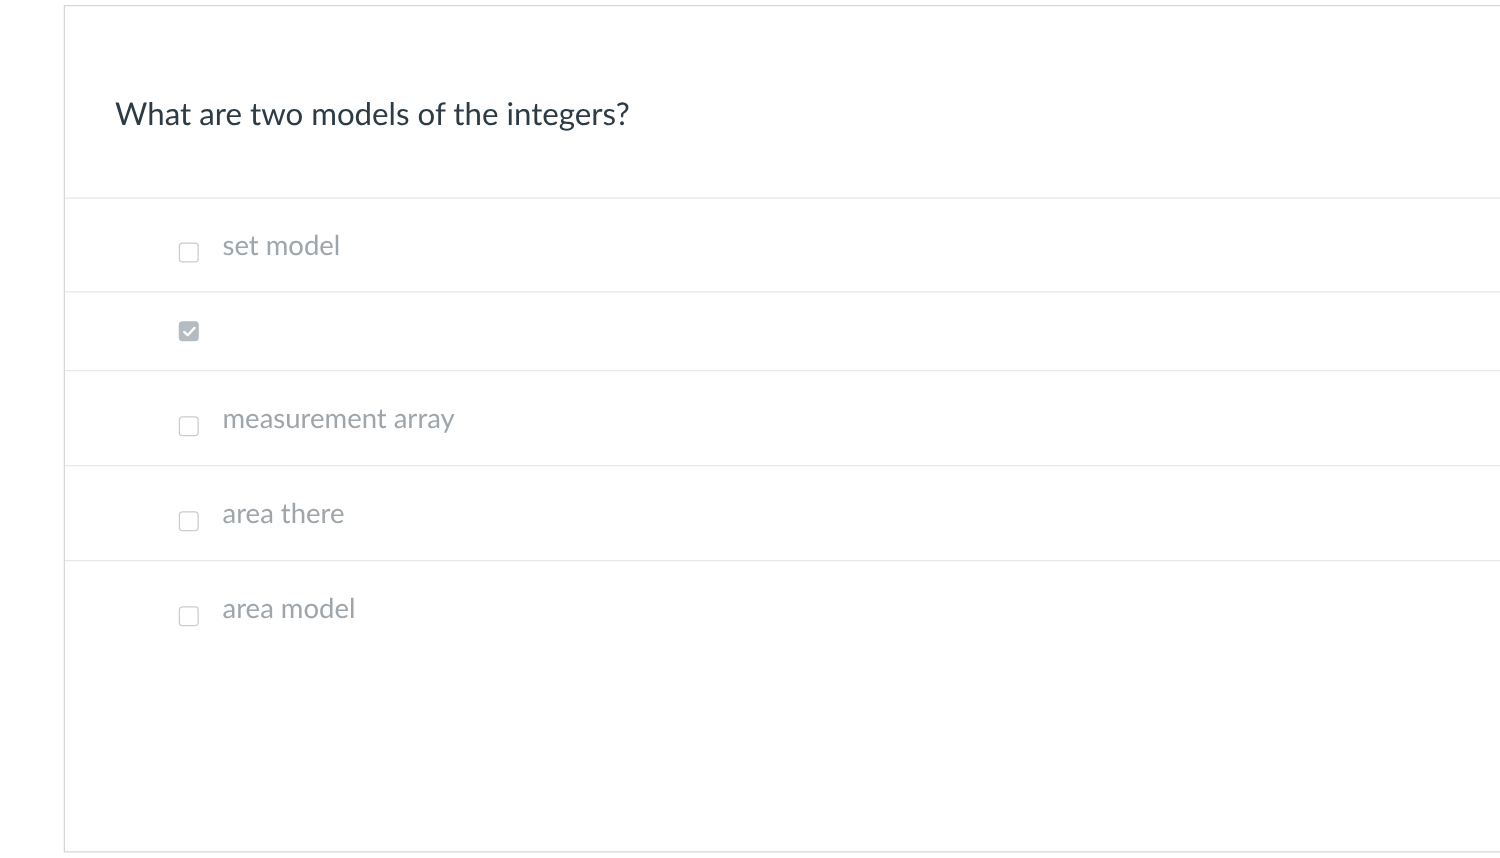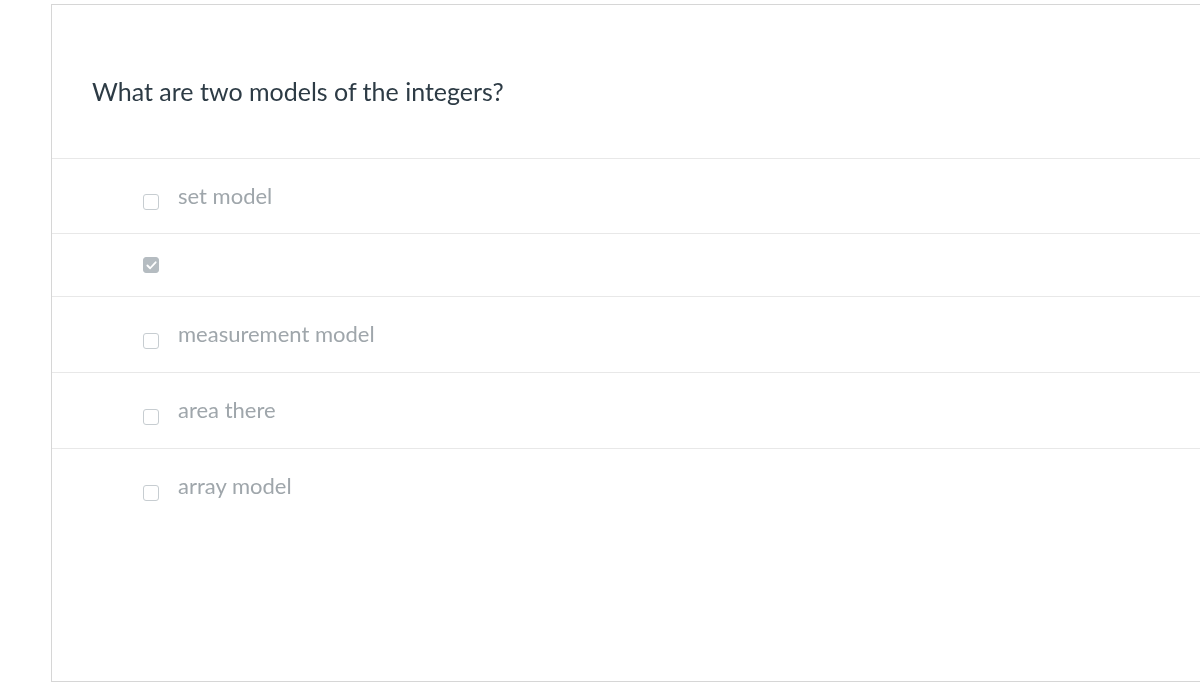--- a/index.html
+++ b/index.html
@@ -112,35 +112,35 @@
         </div>
       </div>
     </div>
 
     <div class="option-row">
       <div class="checkbox-wrapper">
         <div class="checkbox">
           
         </div>
       </div>
-      <span class="option-label unselected">measurement model</span>
+      <span class="option-label unselected">measurement array</span>
     </div>
 
     <div class="option-row">
       <div class="checkbox-wrapper">
         <div class="checkbox">
           
         </div>
       </div>
       <span class="option-label unselected">area there</span>
     </div>
 
     <div class="option-row">
       <div class="checkbox-wrapper">
         <div class="checkbox">
           
         </div>
       </div>
-      <span class="option-label unselected">array model</span>
+      <span class="option-label unselected">area model</span>
     </div>
 
   </div>
 </div>
 
 </body></html>

